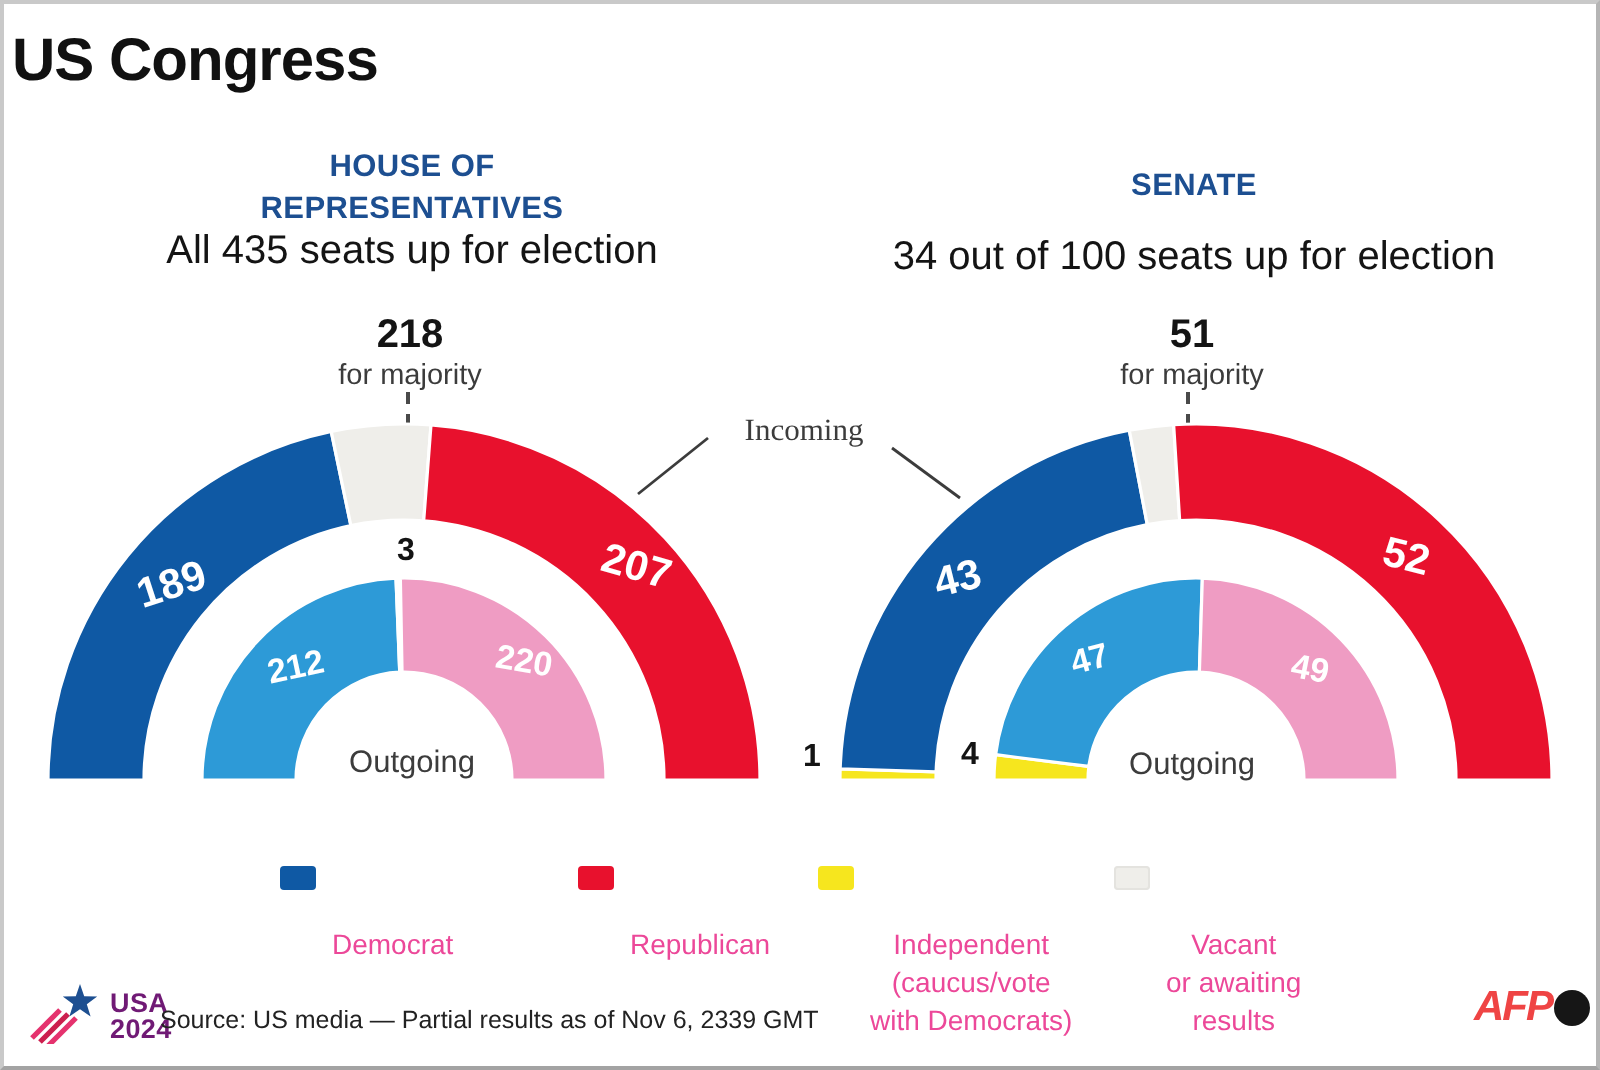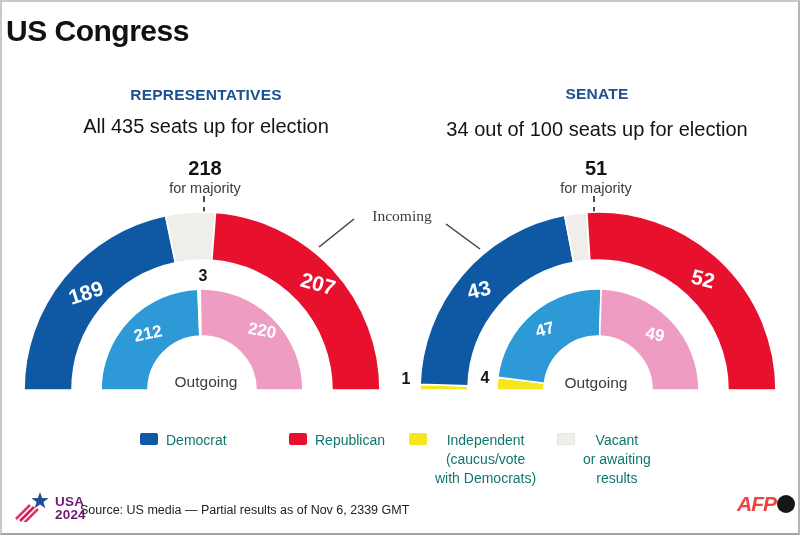--- a/index.html
+++ b/index.html
@@ -44,38 +44,39 @@
   .l-49{left:653px;top:333px;transform:translate(-50%,-50%) rotate(11deg);}
   .l-ind1{left:404px;top:377px;}
   .l-ind4{left:483px;top:376px;}
   .flow-label{font-size:15.5px;color:#3c3c3c;}
   .incoming{left:400px;top:214px;font-family:Liberation Serif, serif;}
   .outgoing-house{left:204px;top:380px;}
   .outgoing-senate{left:594px;top:381px;}
   .pointers{left:308px;top:206px;}
   .legend-item{position:absolute;top:429px;display:flex;gap:8px;align-items:flex-start;}
   .legend-swatch{width:18px;height:12px;border-radius:2px;margin-top:2px;flex:0 0 auto;}
-  .legend-text{font-size:14px;line-height:19px;color:#0f766e;}
+  .legend-text{font-size:14px;line-height:19px;color:#ec4899;margin-top:32px;}
   .legend-text.center{text-align:center;}
   .li-0{left:138px;} .li-1{left:270px;padding-left:17px;} .li-2{left:407px;} .li-3{left:555px;}
   .badge-icon{left:12px;top:488px;}
   .badge-text{left:53px;top:494px;font-size:13.5px;font-weight:800;line-height:12.5px;color:#701a75;letter-spacing:0.2px;}
   .source-text{left:78px;top:501px;font-size:12.5px;color:#222;}
   .afp{left:735px;top:490px;display:flex;align-items:center;}
   .afp-word{font-size:21px;font-weight:900;font-style:italic;letter-spacing:-1px;color:#ef4444;}
   .afp-dot{width:18px;height:18px;border-radius:50%;background:#161616;margin-left:1px;}
 </style>
 </head>
 <body>
 
 <div class="card">
 
   <div class="abs page-title">US Congress</div>
 
   <div class="abs ctr chart-heading house-heading">
+    <div>HOUSE OF</div>
     <div>REPRESENTATIVES</div>
   </div>
   <div class="abs ctr chart-sub house-sub">All 435 seats up for election</div>
 
   <div class="abs ctr chart-heading senate-heading">SENATE</div>
   <div class="abs ctr chart-sub senate-sub">34 out of 100 seats up for election</div>
 
   <div class="abs ctr majority-value house-maj-v">218</div>
   <div class="abs ctr majority-label house-maj-l">for majority</div>
   <div class="abs maj-dash house-dash"></div>

